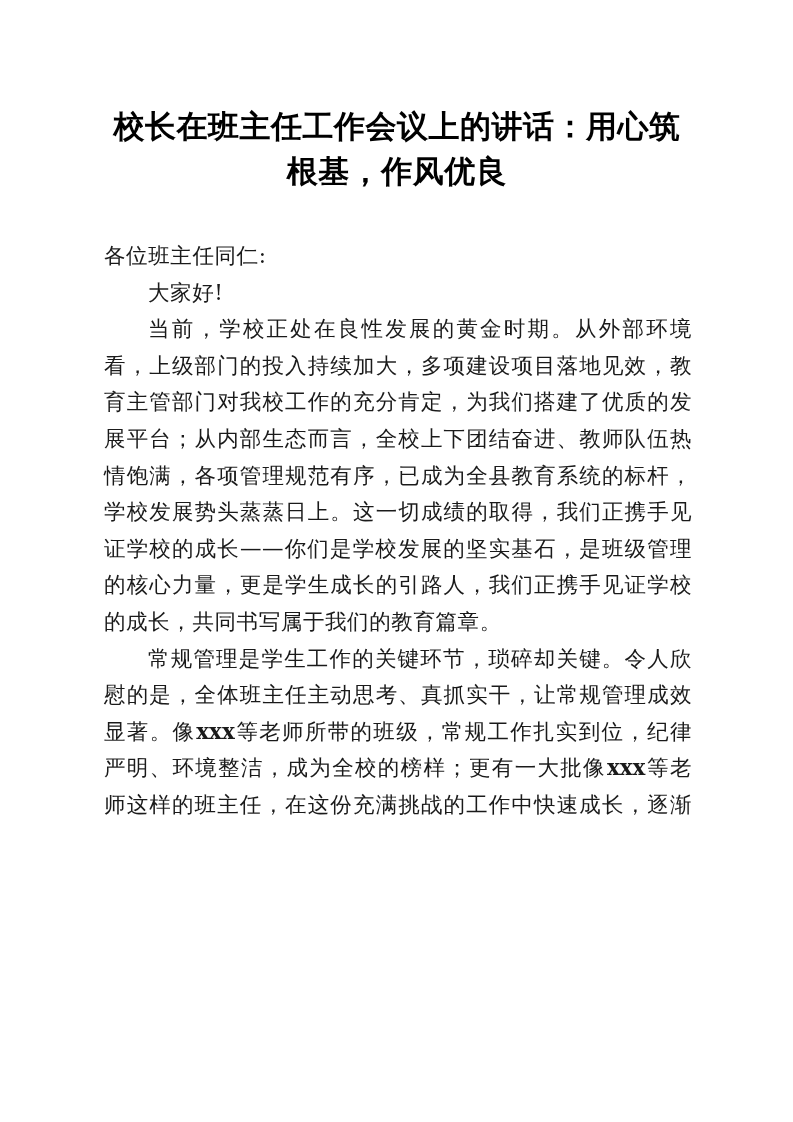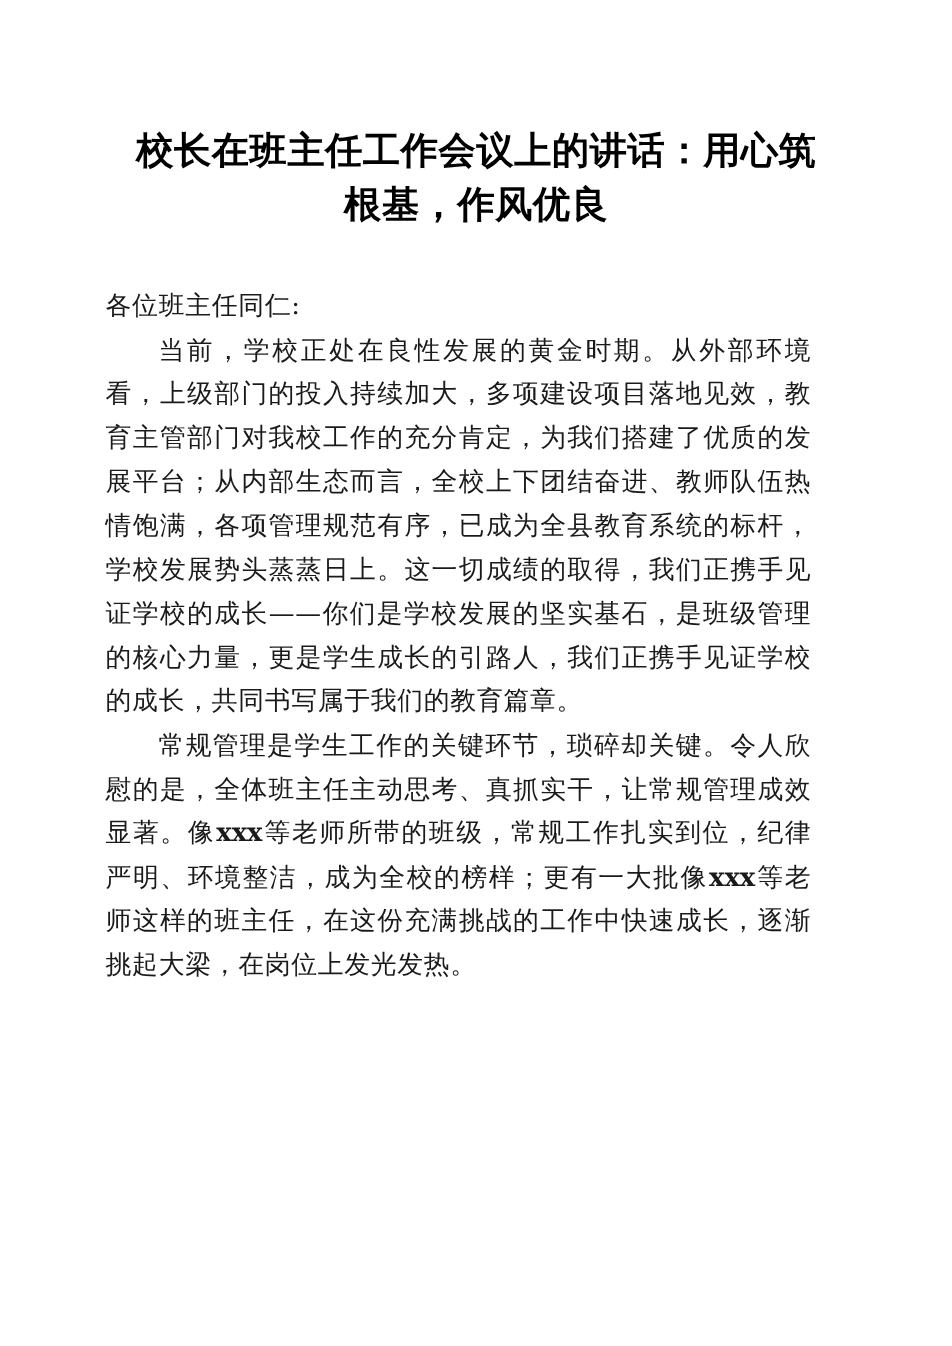--- a/index.html
+++ b/index.html
@@ -33,21 +33,21 @@
     font-size: 31px;
     line-height: 45px;
     letter-spacing: 0.5px;
     color: #000000;
     margin: 0;
   }
 
   
   .body-block {
     position: absolute;
-    left: 88px;
+    left: 104px;
     top: 238px;
     width: 588px;
   }
   .para {
     margin: 0;
     font-family: "DejaVu Serif", "Liberation Serif", serif;
     font-size: 21.5px;
     line-height: 36.6px;
     color: #1a1a1a;
     text-align: justify;
@@ -88,20 +88,21 @@
 
   <h1 class="doc-title">
     <span style="display: block;">校长在班主任工作会议上的讲话：用心筑</span>
     <span style="display: block;">根基，作风优良</span>
   </h1>
 
   <div class="body-block">
 
     <p class="para salutation">各位班主任同仁:</p>
 
+    <p class="para indent">大家好!</p>
 
     <p class="para indent">当前，学校正处在良性发展的黄金时期。从外部环境看，上级部门的投入持续加大，多项建设项目落地见效，教育主管部门对我校工作的充分肯定，为我们搭建了优质的发展平台；从内部生态而言，全校上下团结奋进、教师队伍热情饱满，各项管理规范有序，已成为全县教育系统的标杆，学校发展势头蒸蒸日上。这一切成绩的取得，我们正携手见证学校的成长——你们是学校发展的坚实基石，是班级管理的核心力量，更是学生成长的引路人，我们正携手见证学校的成长，共同书写属于我们的教育篇章。</p>
 
 
     <p class="para indent"><span>常规管理是学生工作的关键环节，琐碎却关键。令人欣慰的是，全体班主任主动思考、真抓实干，让常规管理成效显著。像</span><span class="ph">xxx</span><span>等老师所带的班级，常规工作扎实到位，纪律严明、环境整洁，成为全校的榜样；更有一大批像</span><span class="ph">xxx</span><span>等老师这样的班主任，在这份充满挑战的工作中快速成长，逐渐挑起大梁，在岗位上发光发热。</span></p>
 
   </div>
 
   <div class="page-footer">
     <span>— 1 —</span>

